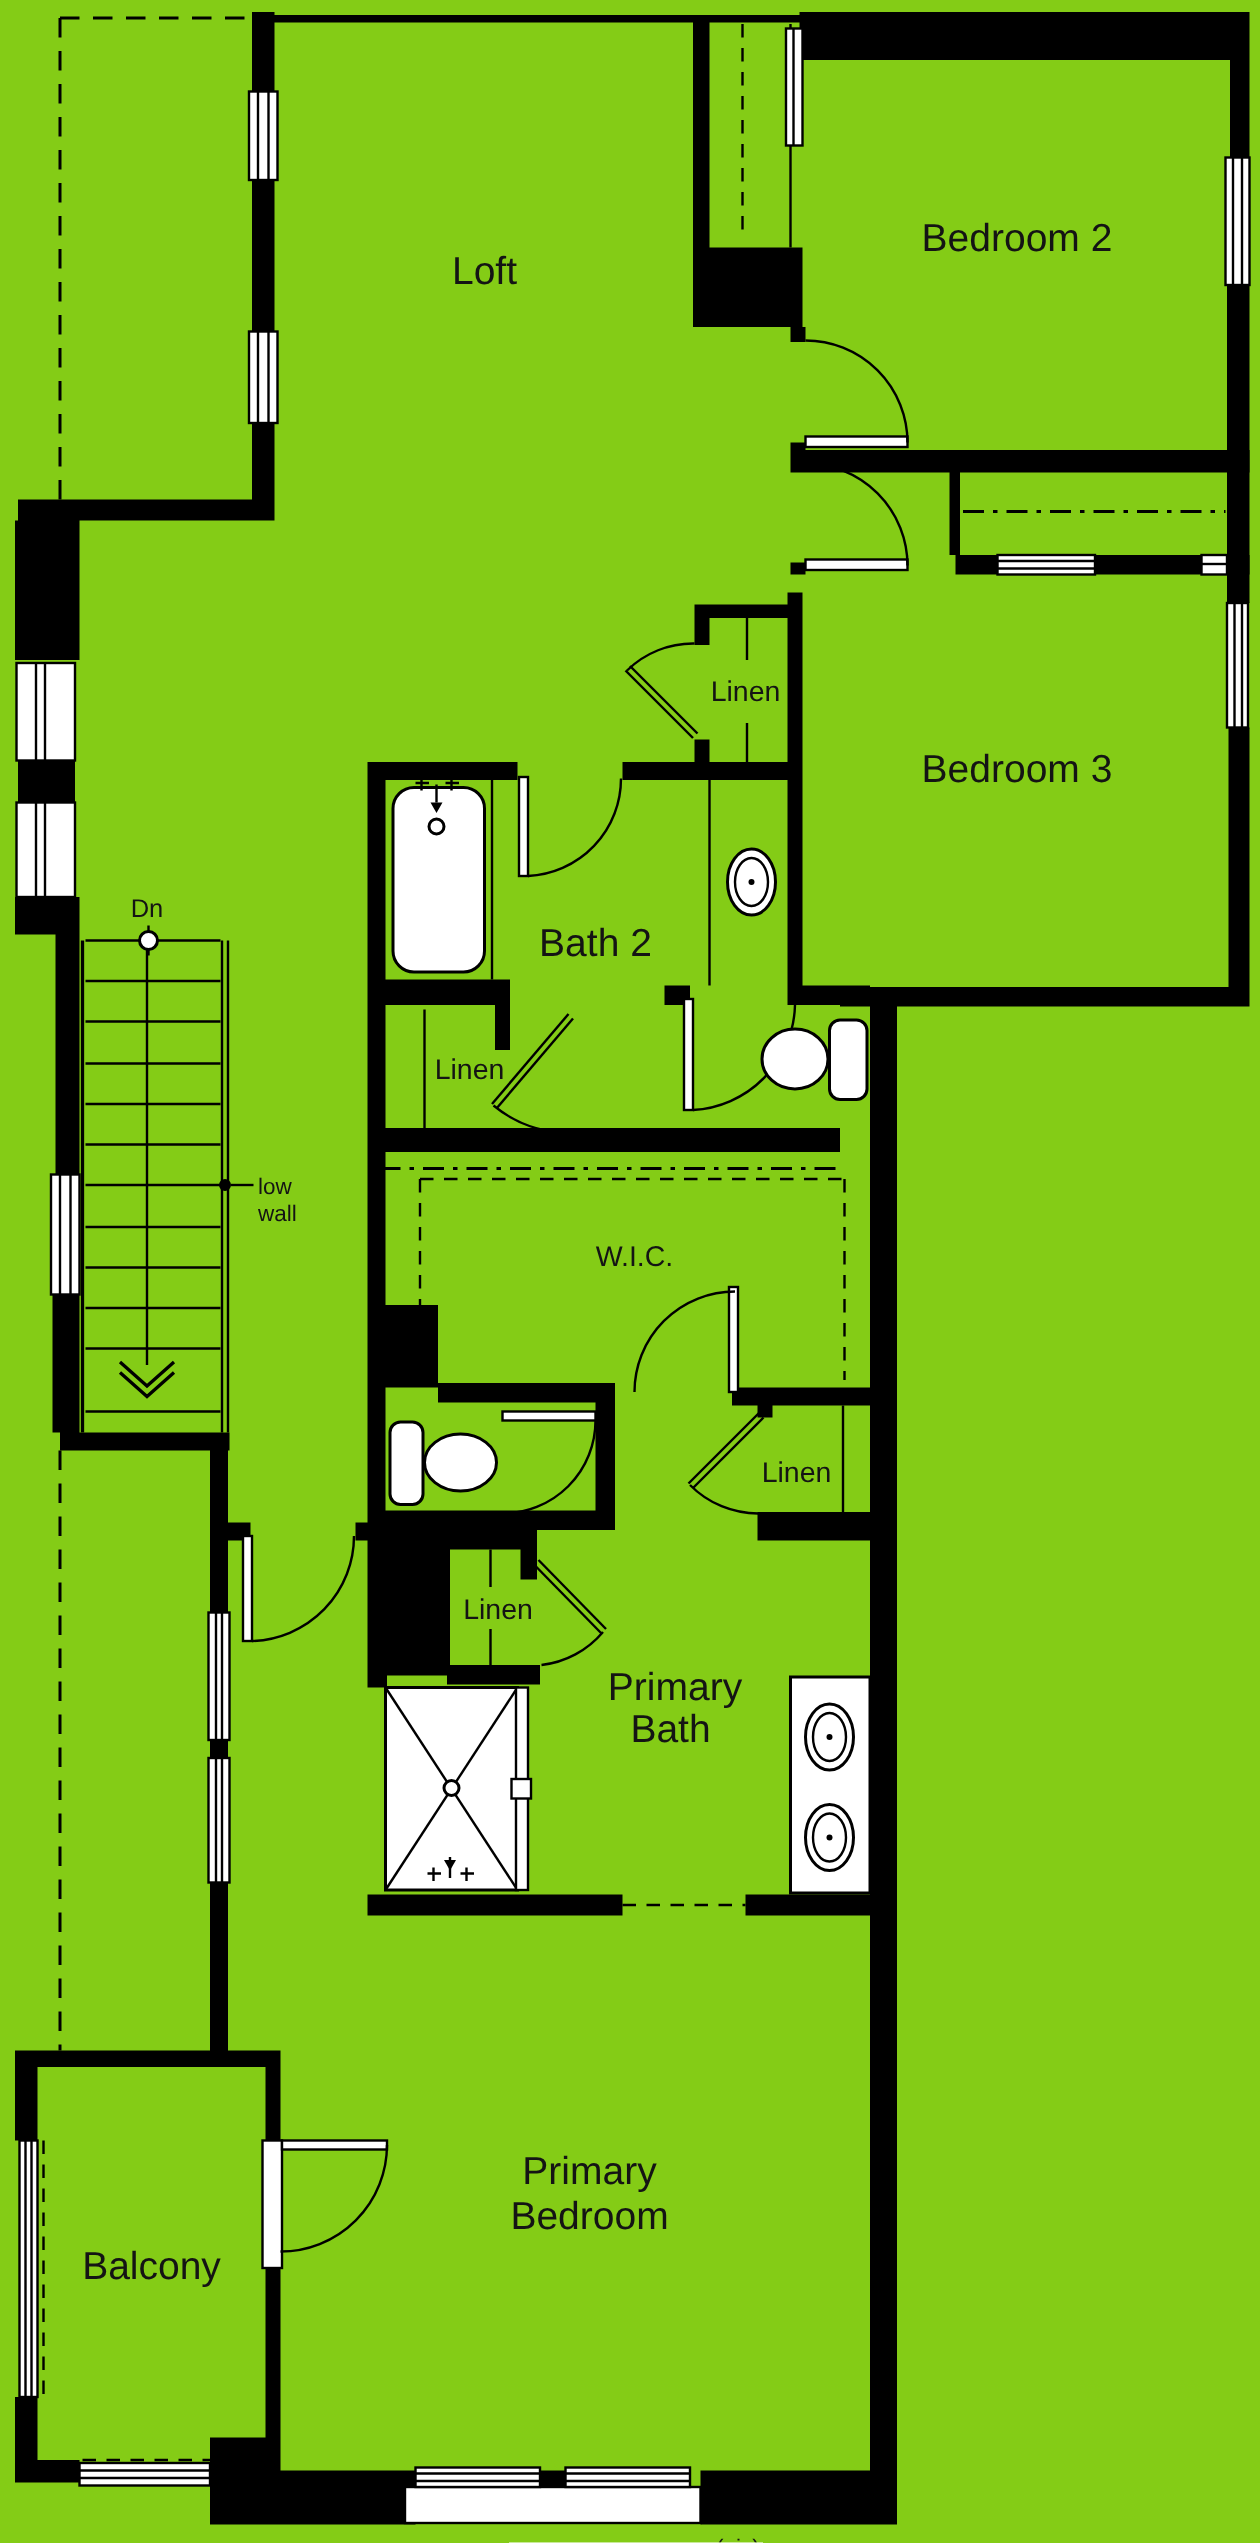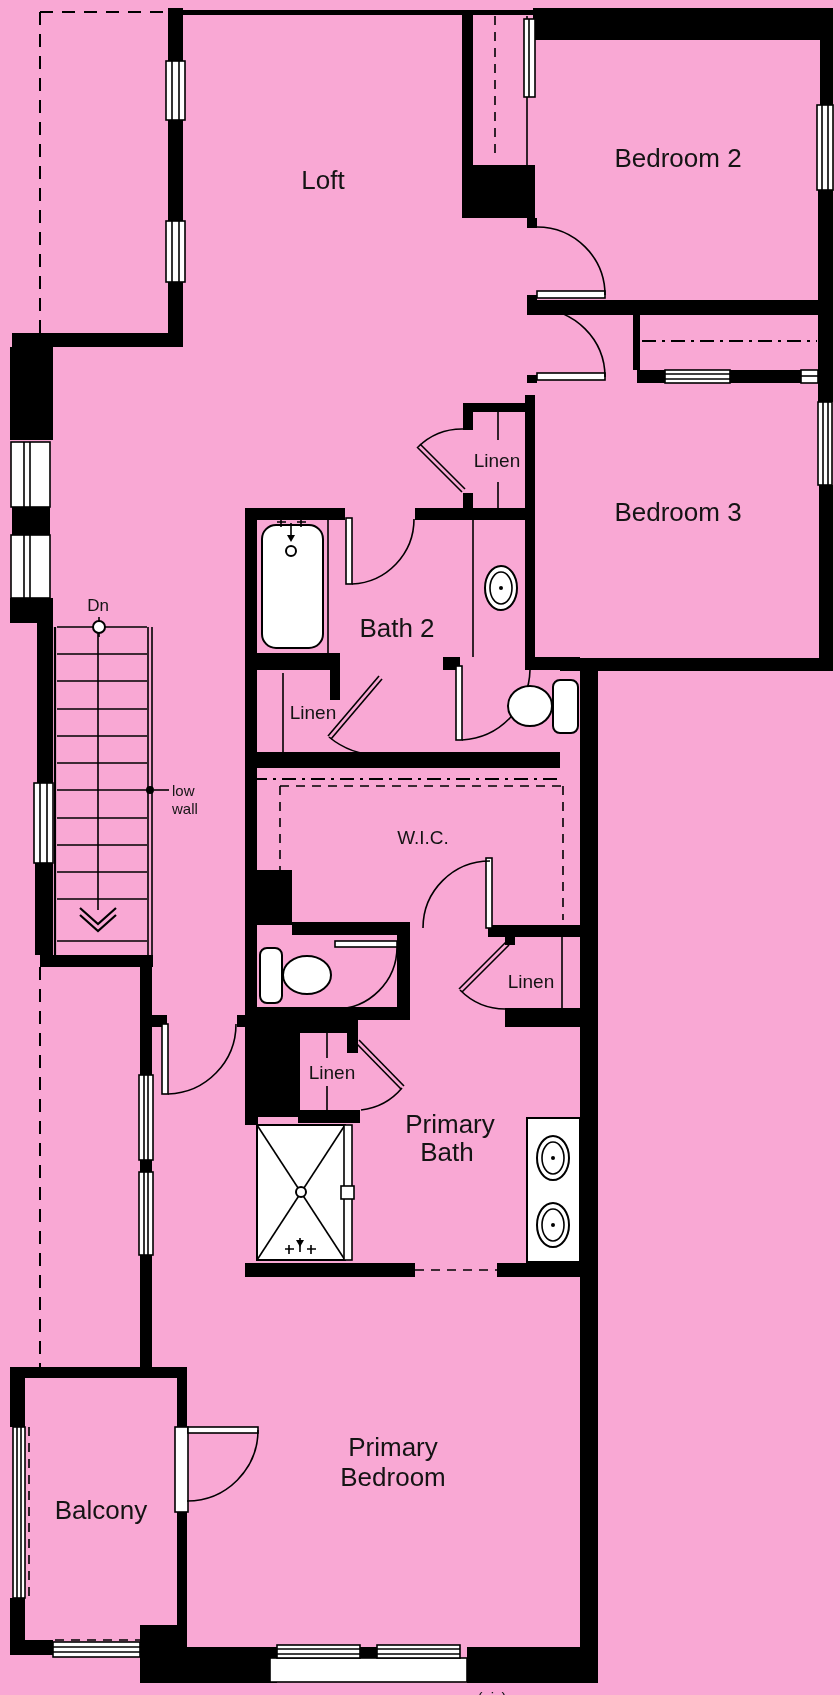--- a/index.html
+++ b/index.html
@@ -1,16 +1,16 @@
 <!DOCTYPE html>
 <html><head>
 <meta charset="utf-8">
 <style>
   html,body{margin:0;padding:0;background:#fff;}
-  .plan-wrap{position:relative;width:840px;height:1695px;background:#f9a8d4;overflow:hidden;}
+  .plan-wrap{position:relative;width:840px;height:1695px;background:#84cc16;overflow:hidden;}
   svg{display:block;}
   .room-label{font-family:"Liberation Sans","DejaVu Sans",sans-serif;font-size:26px;fill:#141414;}
   .small-label{font-family:"Liberation Sans","DejaVu Sans",sans-serif;font-size:19px;fill:#141414;}
   .tiny-label{font-family:"Liberation Sans","DejaVu Sans",sans-serif;font-size:15px;fill:#141414;}
   .dn-label{font-family:"Liberation Sans","DejaVu Sans",sans-serif;font-size:17px;fill:#141414;}
   .mid{text-anchor:middle;}
   .wall{fill:#000;stroke:none;}
   .thin{stroke:#000;stroke-width:1.6;fill:none;}
   .thin2{stroke:#000;stroke-width:2.2;fill:none;}
   .fixt{stroke:#000;stroke-width:2;fill:#fff;}

